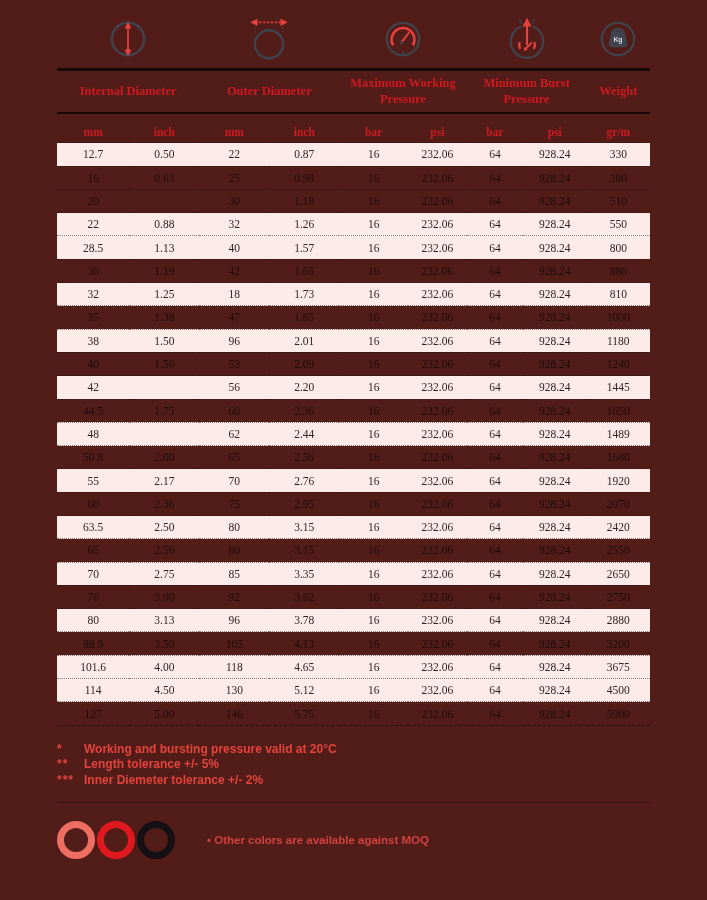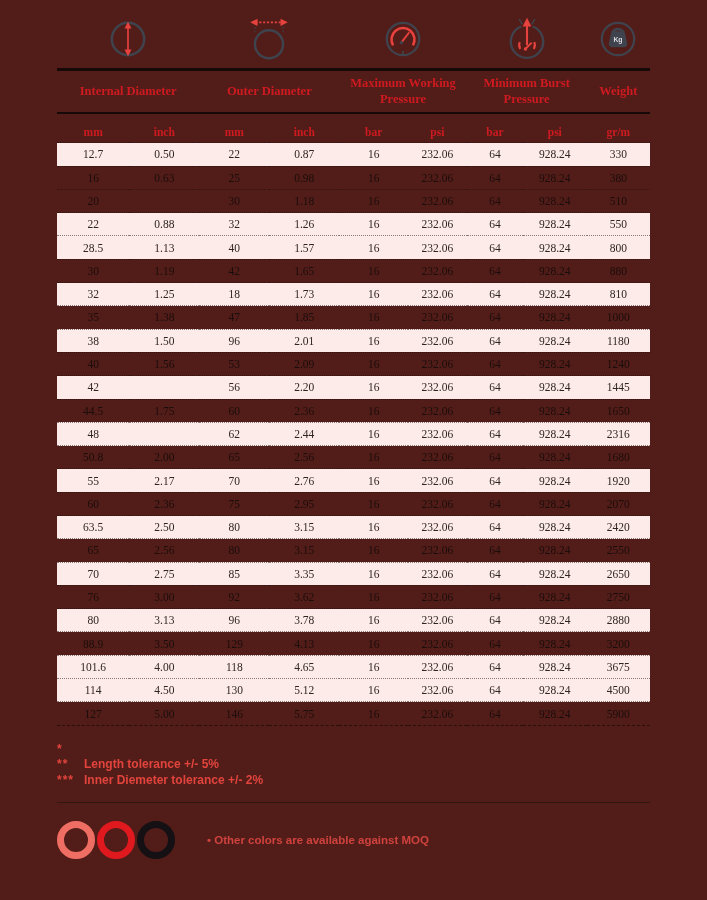--- a/index.html
+++ b/index.html
@@ -294,21 +294,21 @@
         </tr>
         <tr class="light">
           <td>48</td>
           <td></td>
           <td>62</td>
           <td>2.44</td>
           <td>16</td>
           <td>232.06</td>
           <td>64</td>
           <td>928.24</td>
-          <td>2316</td>
+          <td>1489</td>
         </tr>
         <tr class="dark">
           <td>50.8</td>
           <td>2.00</td>
           <td>65</td>
           <td>2.56</td>
           <td>16</td>
           <td>232.06</td>
           <td>64</td>
           <td>928.24</td>
@@ -387,21 +387,21 @@
           <td>3.78</td>
           <td>16</td>
           <td>232.06</td>
           <td>64</td>
           <td>928.24</td>
           <td>2880</td>
         </tr>
         <tr class="dark">
           <td>88.9</td>
           <td>3.50</td>
-          <td>129</td>
+          <td>105</td>
           <td>4.13</td>
           <td>16</td>
           <td>232.06</td>
           <td>64</td>
           <td>928.24</td>
           <td>3200</td>
         </tr>
         <tr class="light">
           <td>101.6</td>
           <td>4.00</td>
@@ -434,20 +434,21 @@
           <td>64</td>
           <td>928.24</td>
           <td>5900</td>
         </tr>
       </tbody>
   </table>
 
   <div class="notes">
     <div class="note">
       <span class="note-marker">*</span>
+      <span>Working and bursting pressure valid at 20°C</span>
     </div>
     <div class="note">
       <span class="note-marker">**</span>
       <span>Length tolerance +/- 5%</span>
     </div>
     <div class="note">
       <span class="note-marker">***</span>
       <span>Inner Diemeter tolerance +/- 2%</span>
     </div>
   </div>

